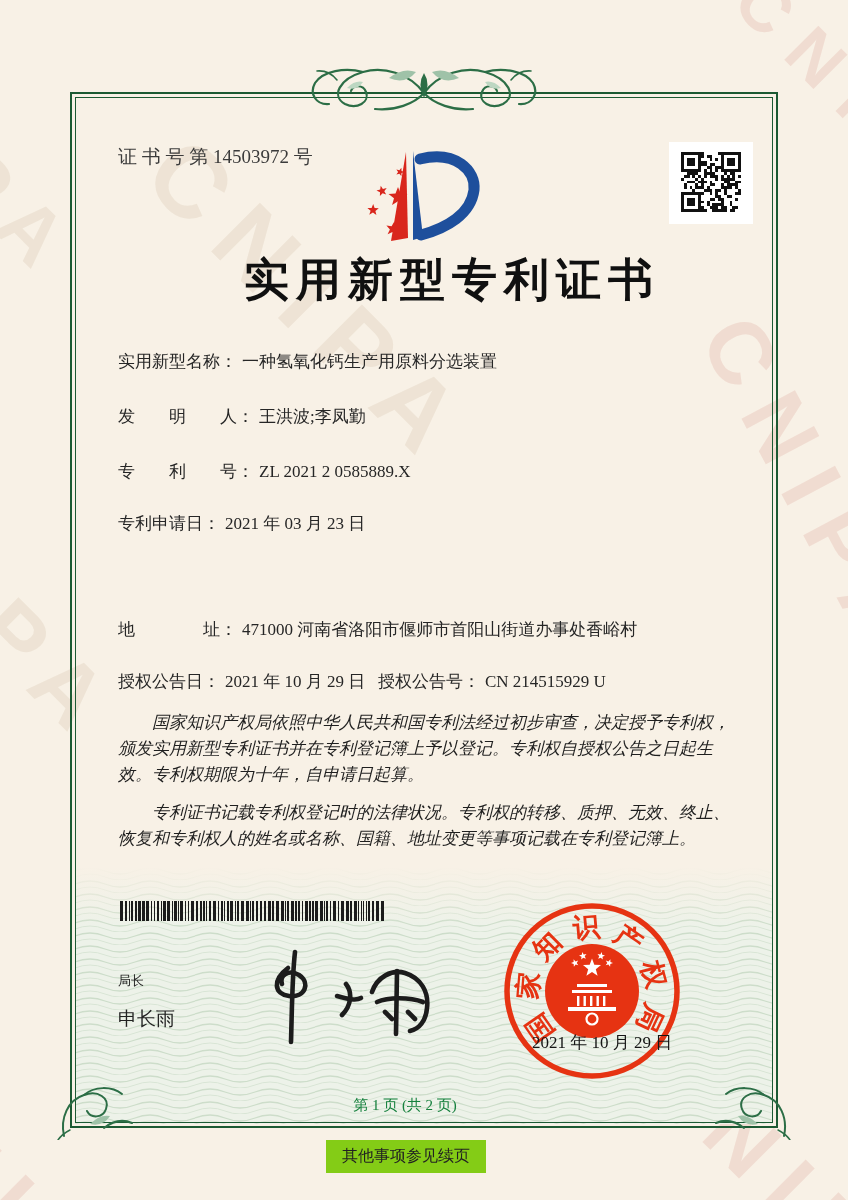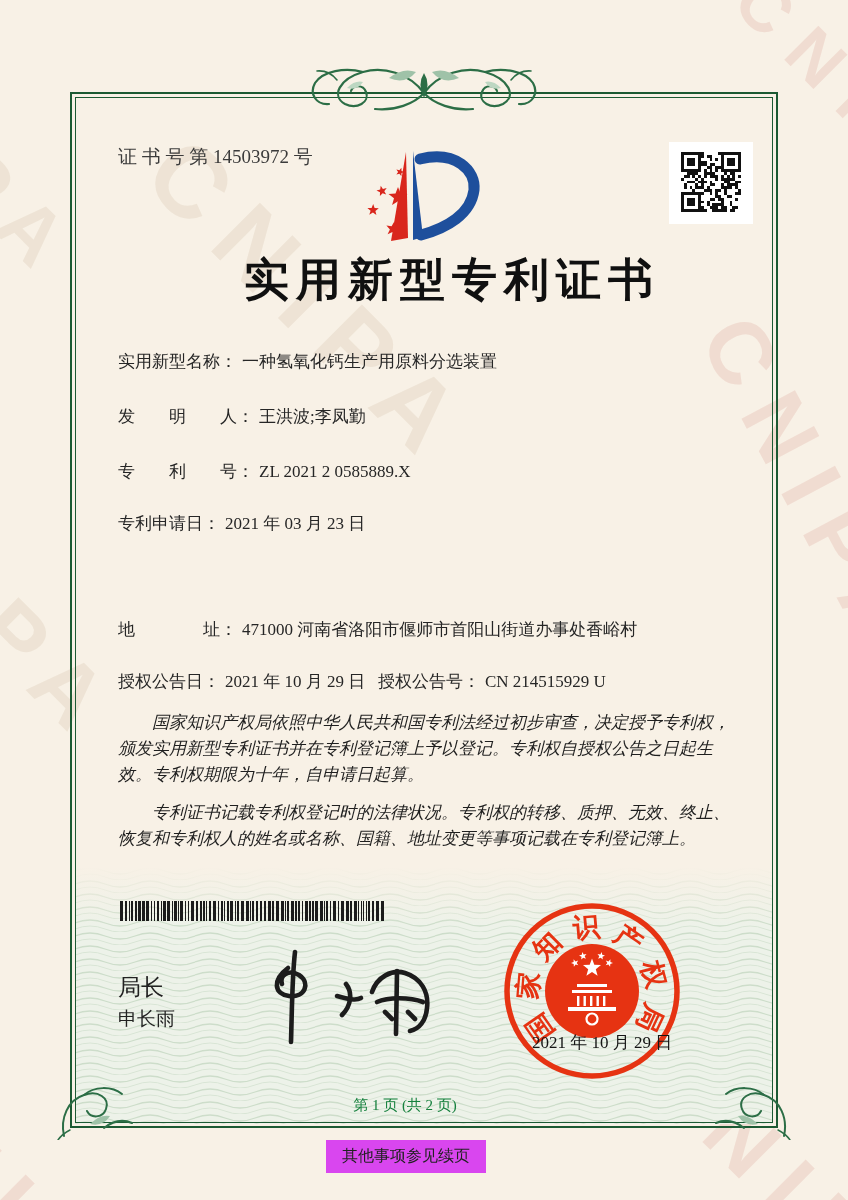--- a/index.html
+++ b/index.html
@@ -22,30 +22,30 @@
   .qr{position:absolute;left:681px;top:152px;}
   .logo{position:absolute;left:330px;top:145px;}
   .title{position:absolute;left:70px;top:250px;width:764px;text-align:center;
       font-size:45px;font-weight:bold;color:#101010;letter-spacing:7px;white-space:nowrap;}
   .row{position:absolute;left:118px;font-size:17px;color:#262626;white-space:nowrap;}
   .row .val{margin-left:5px;}
   .paras{position:absolute;left:118px;top:698px;width:618px;font-size:17px;
       line-height:26px;color:#1f1f1f;font-style:italic;}
   .paras p{margin:12px 0 5px 0;text-indent:2em;}
   .barcode{position:absolute;left:120px;top:901px;}
-  .signer-title{position:absolute;left:118px;top:972px;font-size:23px;color:#222;font-family:Liberation Serif, serif;}
+  .signer-title{position:absolute;left:118px;top:972px;font-size:13px;color:#222;font-family:Liberation Serif, serif;}
   .signer-name{position:absolute;left:118px;top:1006px;font-size:19px;color:#222;}
   .sig{position:absolute;left:258px;top:948px;}
   .seal{position:absolute;left:497px;top:896px;}
   .seal-date{position:absolute;left:602px;top:1031px;transform:translateX(-50%);
       font-size:17px;color:#151515;white-space:nowrap;}
   .pageno{position:absolute;left:405px;top:1096px;transform:translateX(-50%);
       font-size:15px;color:#15803d;white-space:nowrap;}
   .footer-note{position:absolute;left:406px;top:1140px;transform:translateX(-50%);
-      background:#d946ef;padding:6px 16px;font-size:16px;color:#222;white-space:nowrap;}
+      background:#84cc16;padding:6px 16px;font-size:16px;color:#222;white-space:nowrap;}
   .orn{position:absolute;pointer-events:none;}
   #seal-chars text{fill:var(--seal-red,#e63312);font-size:27px;font-weight:bold;
       text-anchor:middle;font-family:"Liberation Serif",serif;}
 </style>
 </head>
 <body>
 
 <div class="page">
 
   <div class="wm" style="left:-150px;top:-15px;font-size:80px;transform:rotate(45deg);">CNIPA</div>

